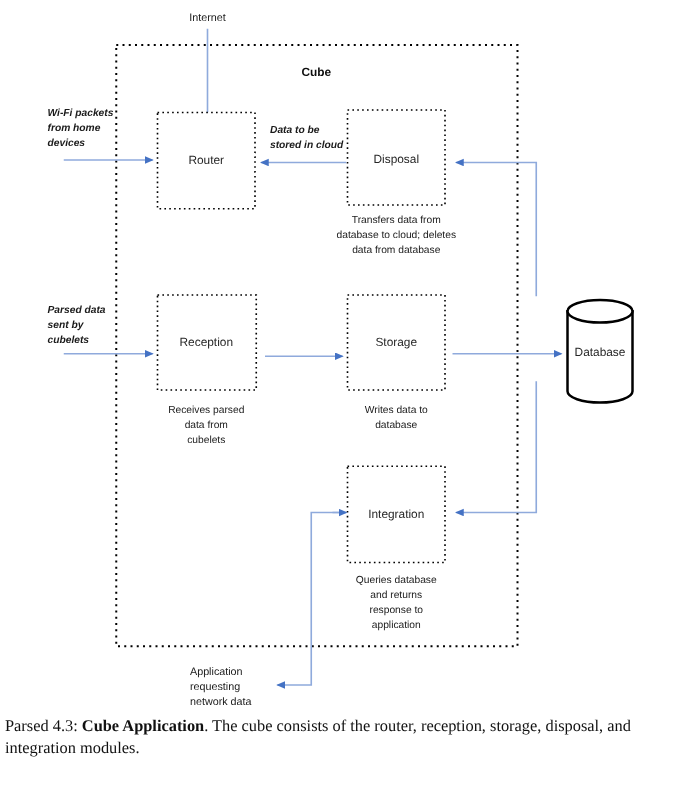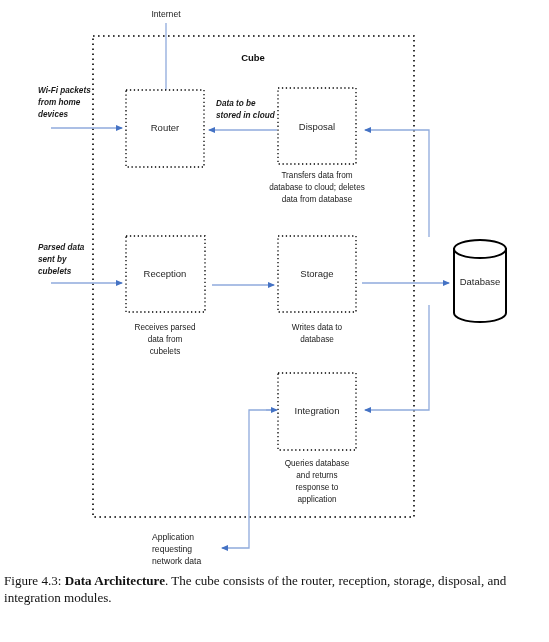--- a/index.html
+++ b/index.html
@@ -148,17 +148,17 @@
 
     <g>
       <path d="M 454 249 L 454 313 A 26 9 0 0 0 506 313 L 506 249 Z" fill="#ffffff" stroke="#000000" stroke-width="2"></path>
       <ellipse cx="480" cy="249" rx="26" ry="9" fill="#ffffff" stroke="#000000" stroke-width="2"></ellipse>
       <text class="module-label" x="480" y="285" text-anchor="middle">Database</text>
     </g>
 
   </svg>
 
   <div class="caption">
-    <span>Figure 4.3:</span>
-    <b>Data Architecture</b><span>. The cube consists of the router, reception, storage, disposal, and integration modules.</span>
+    <span>Parsed 4.3:</span>
+    <b>Cube Application</b><span>. The cube consists of the router, reception, storage, disposal, and integration modules.</span>
   </div>
 
 </div>
 
 </body></html>

